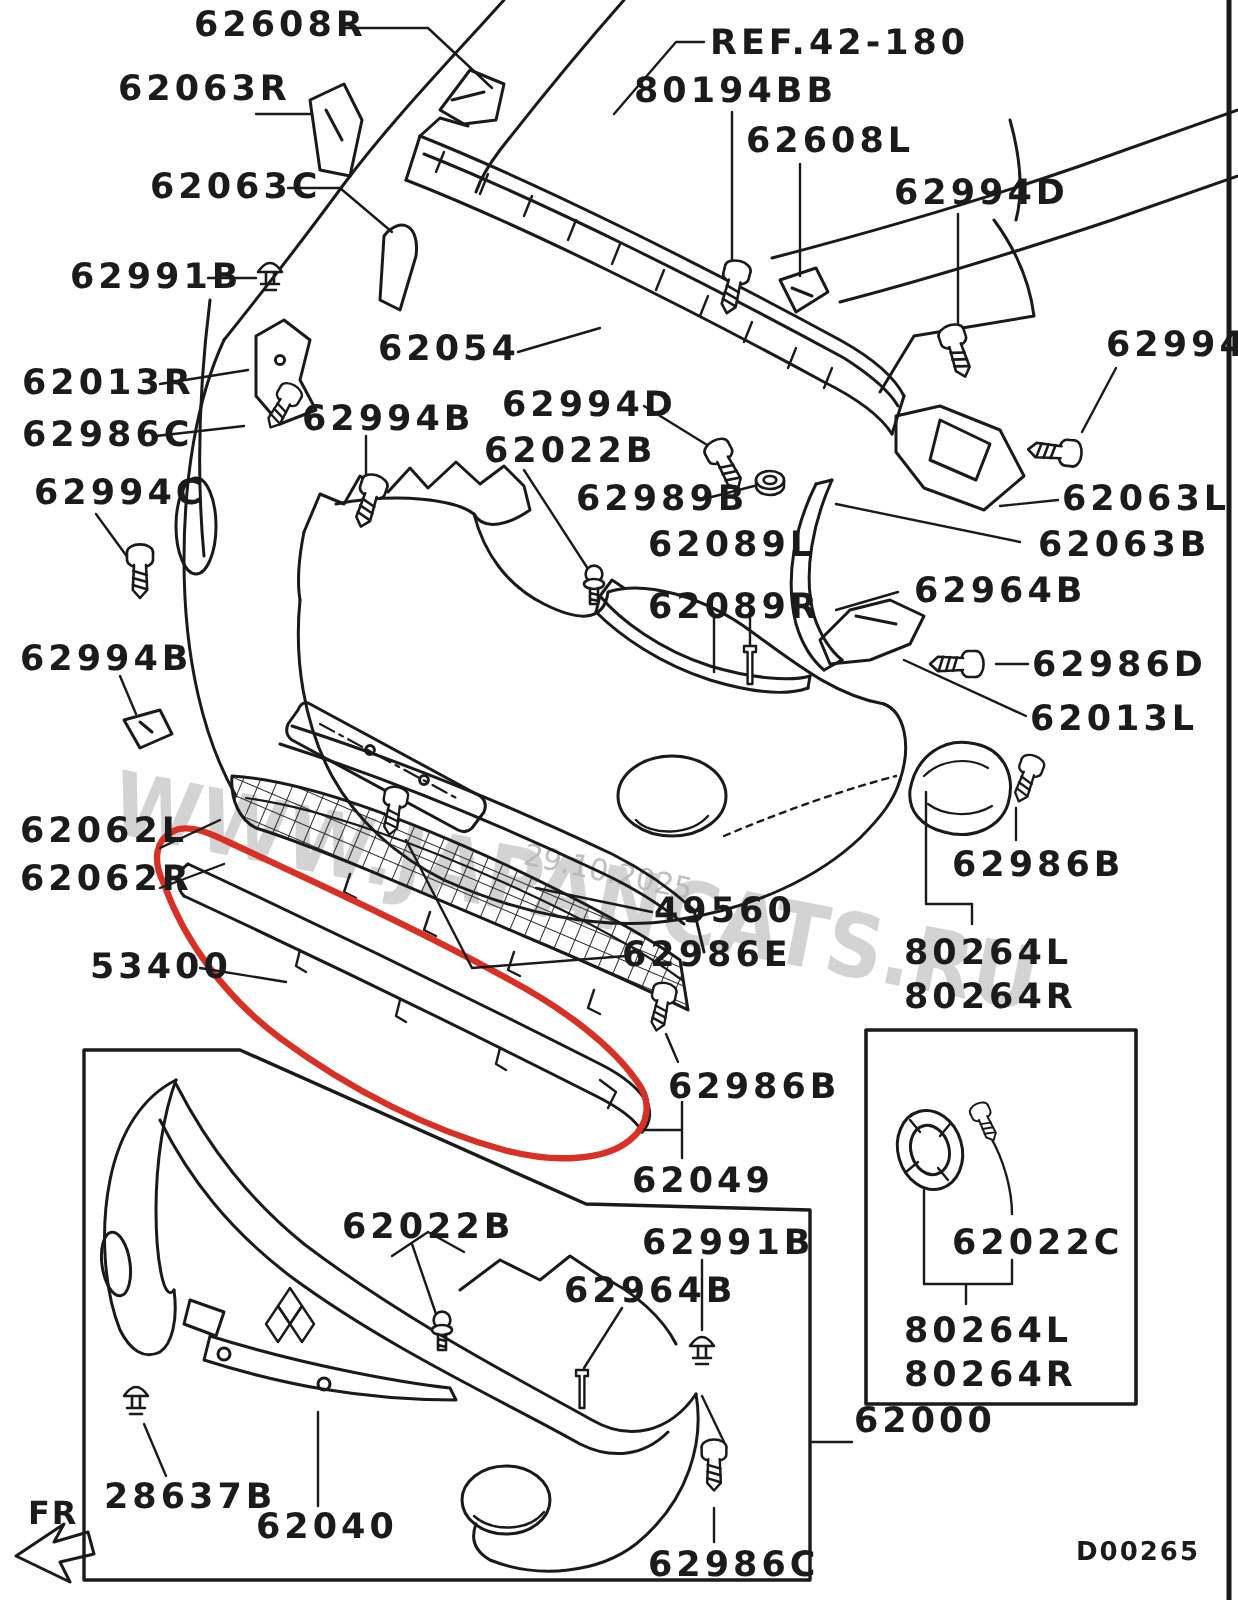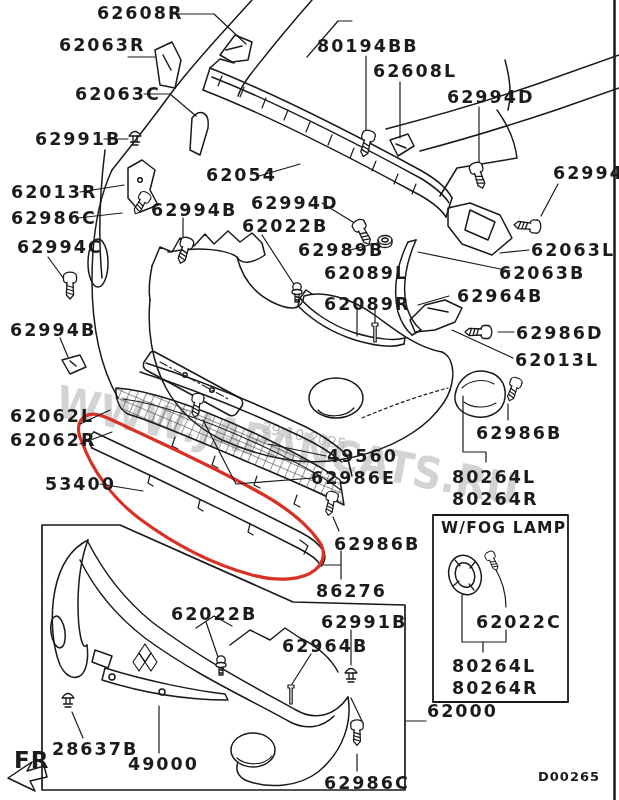--- a/index.html
+++ b/index.html
@@ -3,21 +3,21 @@
 <meta charset="utf-8">
 <style>
   html,body{margin:0;padding:0;background:#e8e8e8;}
   .stage{position:relative;width:619px;height:800px;background:#ffffff;overflow:hidden;
          font-family:"DejaVu Sans",sans-serif;}
   .art{position:absolute;left:0;top:0;}
   .lbl{position:absolute;font:700 17.5px/1.1 "DejaVu Sans",sans-serif;letter-spacing:2px;
        color:#1b1b1b;white-space:nowrap;text-align:center;}
   .lbl.sm{font-size:13px;letter-spacing:1px;}
   .lbl.fog{font-size:15.5px;letter-spacing:1.2px;}
-  .lbl.fr{font-size:23px;letter-spacing:1px;}
+  .lbl.fr{font-size:16px;letter-spacing:1px;}
 </style>
 </head>
 <body>
 
 <div class="stage">
 
 <svg class="art" width="619" height="800" viewBox="0 0 619 800">
   <defs>
     <g id="scr" stroke="#1a1a1a" fill="#fff" stroke-width="1.3" stroke-linejoin="round">
       <path d="M-6.5,-8 A6.5,3.8 0 1,0 6.5,-8 A6.5,3.8 0 1,0 -6.5,-8"></path>
@@ -258,61 +258,61 @@
       <use href="#clip" transform="translate(68,698)"></use>
       <use href="#scr" transform="translate(357,731) scale(0.95)"></use>
       <path d="M95,650 L112,656 L108,668 L92,662 Z"></path>
     </g>
 
     <path d="M44,766 L27,771 L32,762 L8,778 L35,791 L30,781 L47,777 Z" stroke-width="1.5"></path>
   </g>
 </svg>
 
 <div class="lbl" style="left:97px;top:4px">62608R</div>
+<div class="lbl" style="left:355px;top:13px">REF.42-180</div>
 <div class="lbl" style="left:317px;top:37px">80194BB</div>
 <div class="lbl" style="left:373px;top:62px">62608L</div>
 <div class="lbl" style="left:447px;top:88px">62994D</div>
 <div class="lbl" style="left:59px;top:36px">62063R</div>
 <div class="lbl" style="left:75px;top:85px">62063C</div>
 <div class="lbl" style="left:553px;top:164px">62994F</div>
 <div class="lbl" style="left:35px;top:130px">62991B</div>
 <div class="lbl" style="left:11px;top:183px">62013R</div>
-<div class="lbl" style="left:206px;top:166px">62054</div>
+<div class="lbl" style="left:189px;top:166px">62054</div>
 <div class="lbl" style="left:11px;top:209px">62986C</div>
 <div class="lbl" style="left:151px;top:201px">62994B</div>
 <div class="lbl" style="left:251px;top:194px">62994D</div>
 <div class="lbl" style="left:242px;top:217px">62022B</div>
-<div class="lbl" style="left:298px;top:241px">62989B</div>
+<div class="lbl" style="left:288px;top:241px">62989B</div>
 <div class="lbl" style="left:17px;top:238px">62994C</div>
 <div class="lbl" style="left:531px;top:241px">62063L</div>
-<div class="lbl" style="left:499px;top:264px">62063B</div>
+<div class="lbl" style="left:519px;top:264px">62063B</div>
 <div class="lbl" style="left:324px;top:264px">62089L</div>
 <div class="lbl" style="left:324px;top:295px">62089R</div>
 <div class="lbl" style="left:457px;top:287px">62964B</div>
 <div class="lbl" style="left:10px;top:321px">62994B</div>
 <div class="lbl" style="left:516px;top:324px">62986D</div>
 <div class="lbl" style="left:515px;top:351px">62013L</div>
 <div class="lbl" style="left:10px;top:407px">62062L</div>
 <div class="lbl" style="left:10px;top:431px">62062R</div>
 <div class="lbl" style="left:476px;top:424px">62986B</div>
 <div class="lbl" style="left:327px;top:447px">49560</div>
 <div class="lbl" style="left:311px;top:469px">62986E</div>
 <div class="lbl" style="left:45px;top:475px">53400</div>
 <div class="lbl" style="left:452px;top:468px">80264L</div>
 <div class="lbl" style="left:452px;top:490px">80264R</div>
 <div class="lbl" style="left:334px;top:535px">62986B</div>
-<div class="lbl" style="left:316px;top:582px">86276</div>
+<div class="lbl" style="left:316px;top:582px">62049</div>
 <div class="lbl" style="left:171px;top:605px">62022B</div>
 <div class="lbl" style="left:321px;top:613px">62991B</div>
 <div class="lbl" style="left:282px;top:637px">62964B</div>
 <div class="lbl" style="left:476px;top:613px">62022C</div>
 <div class="lbl" style="left:452px;top:657px">80264L</div>
 <div class="lbl" style="left:452px;top:679px">80264R</div>
 <div class="lbl" style="left:427px;top:702px">62000</div>
 <div class="lbl" style="left:52px;top:740px">28637B</div>
-<div class="lbl" style="left:128px;top:755px">49000</div>
+<div class="lbl" style="left:128px;top:755px">62040</div>
 <div class="lbl" style="left:324px;top:774px">62986C</div>
 
-<div class="lbl fog" style="left:441px;top:520px">W/FOG LAMP</div>
 <div class="lbl sm" style="left:538px;top:770px">D00265</div>
 <div class="lbl fr" style="left:14px;top:748px">FR</div>
 
 </div>
 
 </body></html>

